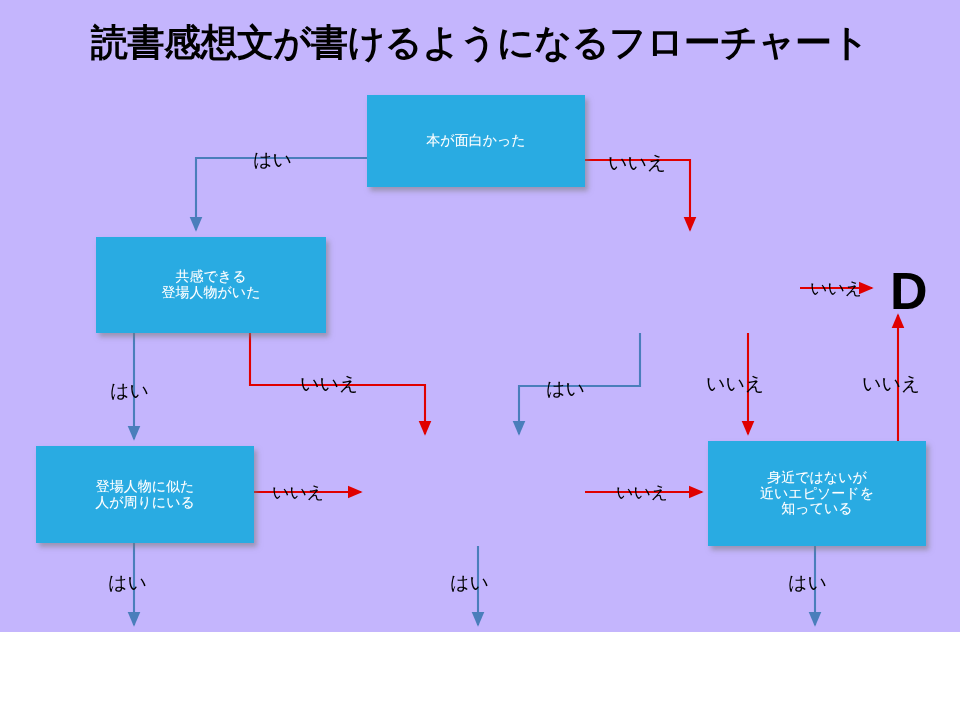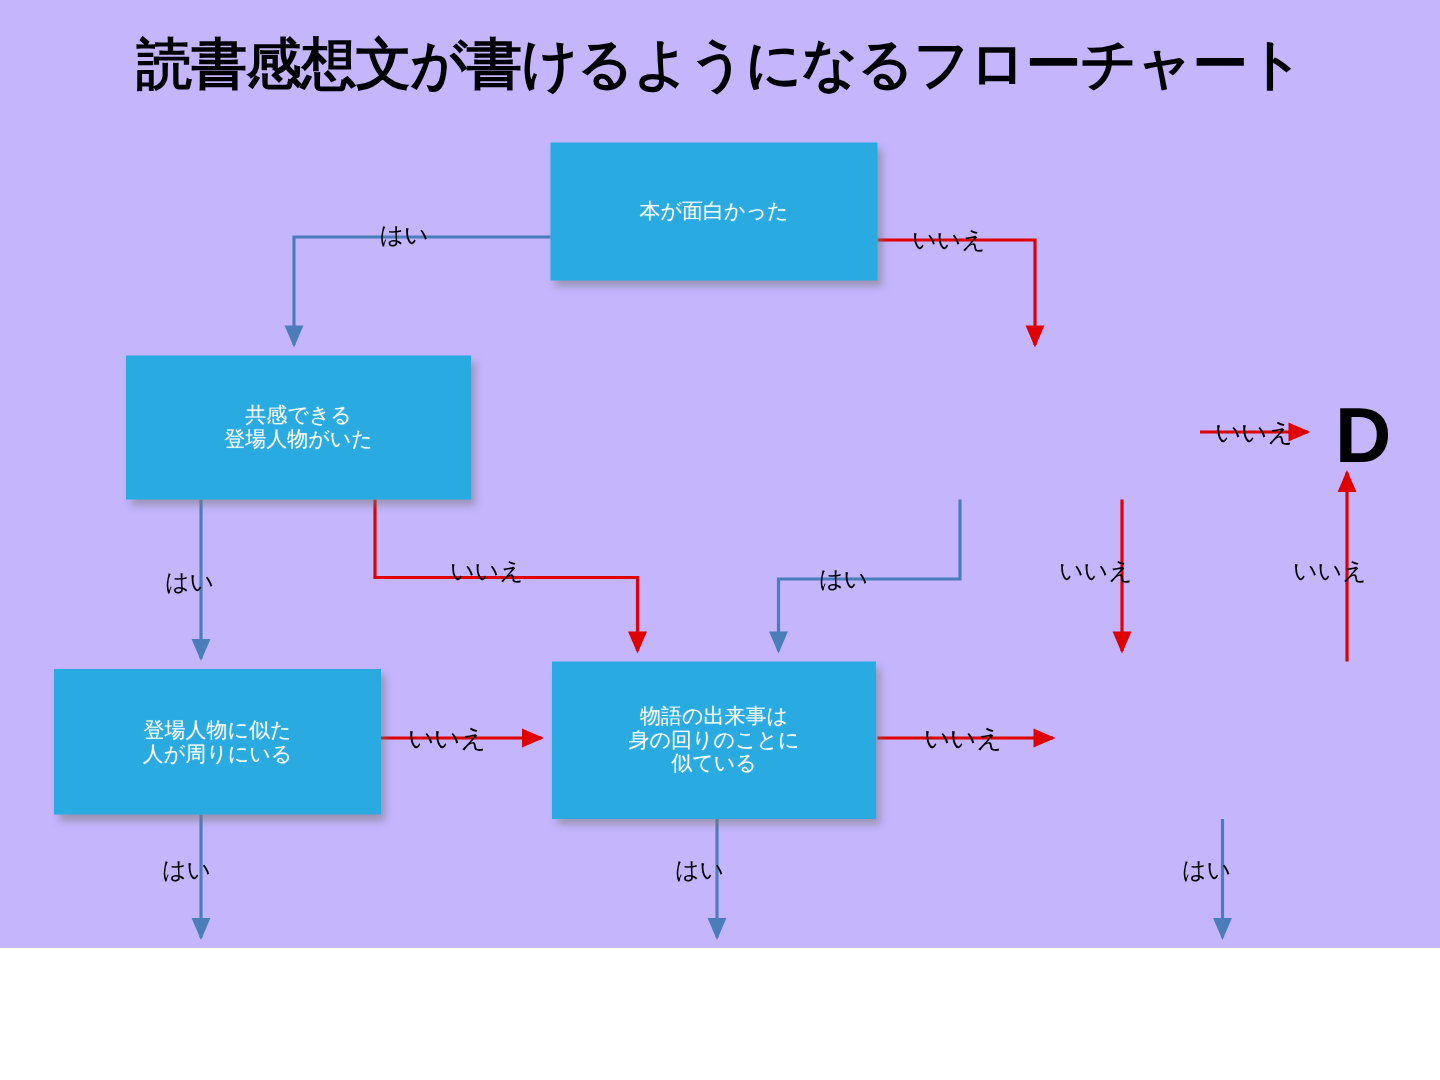--- a/index.html
+++ b/index.html
@@ -49,21 +49,21 @@
     font-size: 14px;
     line-height: 1.12;
     text-align: center;
     white-space: pre-line;
     padding: 0 4px;
     text-shadow: 0 0 1px rgba(255,255,255,0.35);
   }
   .edge-label {
     position: absolute;
     font-family: "Liberation Sans", "DejaVu Sans", sans-serif;
-    font-size: 16px;
+    font-size: 19px;
     color: #000000;
     white-space: nowrap;
     background: transparent;
   }
   .terminal-letter {
     position: absolute;
     font-family: "Liberation Sans", "DejaVu Sans", sans-serif;
     font-weight: bold;
     font-size: 52px;
     color: #000000;
@@ -137,37 +137,37 @@
 
     <g>
       <path d="M815,546 L815,625" fill="none" stroke="#4a7ebb" stroke-width="2.1" marker-end="url(#arrow-yes)"></path>
     </g>
   </svg>
 
   <div class="node-box" style="left:367px; top:95px; width:218px; height:92px;">
     <div class="node-label">本が面白かった</div>
   </div>
 
-  <div class="node-box" style="left:84px; top:237px; width:230px; height:96px;">
+  <div class="node-box" style="left:96px; top:237px; width:230px; height:96px;">
     <div class="node-label">共感できる
 登場人物がいた</div>
   </div>
 
 
   <div class="node-box" style="left:24px; top:446px; width:218px; height:97px;margin-left:12px;">
     <div class="node-label">登場人物に似た
 人が周りにいる</div>
   </div>
 
-  <div class="node-box" style="left:368px; top:441px; width:216px; height:105px;">
-    <div class="node-label">物語の出来事は
-身の回りのことに
-似ている</div>
+
+  <div class="node-box" style="left:708px; top:441px; width:218px; height:105px;">
+    <div class="node-label">身近ではないが
+近いエピソードを
+知っている</div>
   </div>
-
 
   <div class="edge-label" style="left:253px; top:147px;">はい</div>
   <div class="edge-label" style="left:608px; top:150px;">いいえ</div>
   <div class="edge-label" style="left:110px; top:378px;">はい</div>
   <div class="edge-label" style="left:300px; top:371px;">いいえ</div>
   <div class="edge-label" style="left:546px; top:376px;">はい</div>
   <div class="edge-label" style="left:706px; top:371px;">いいえ</div>
   <div class="edge-label" style="left:810px; top:277px; font-size:17px;">いいえ</div>
   <div class="edge-label" style="left:272px; top:481px; font-size:17px;">いいえ</div>
   <div class="edge-label" style="left:616px; top:481px; font-size:17px;">いいえ</div>

